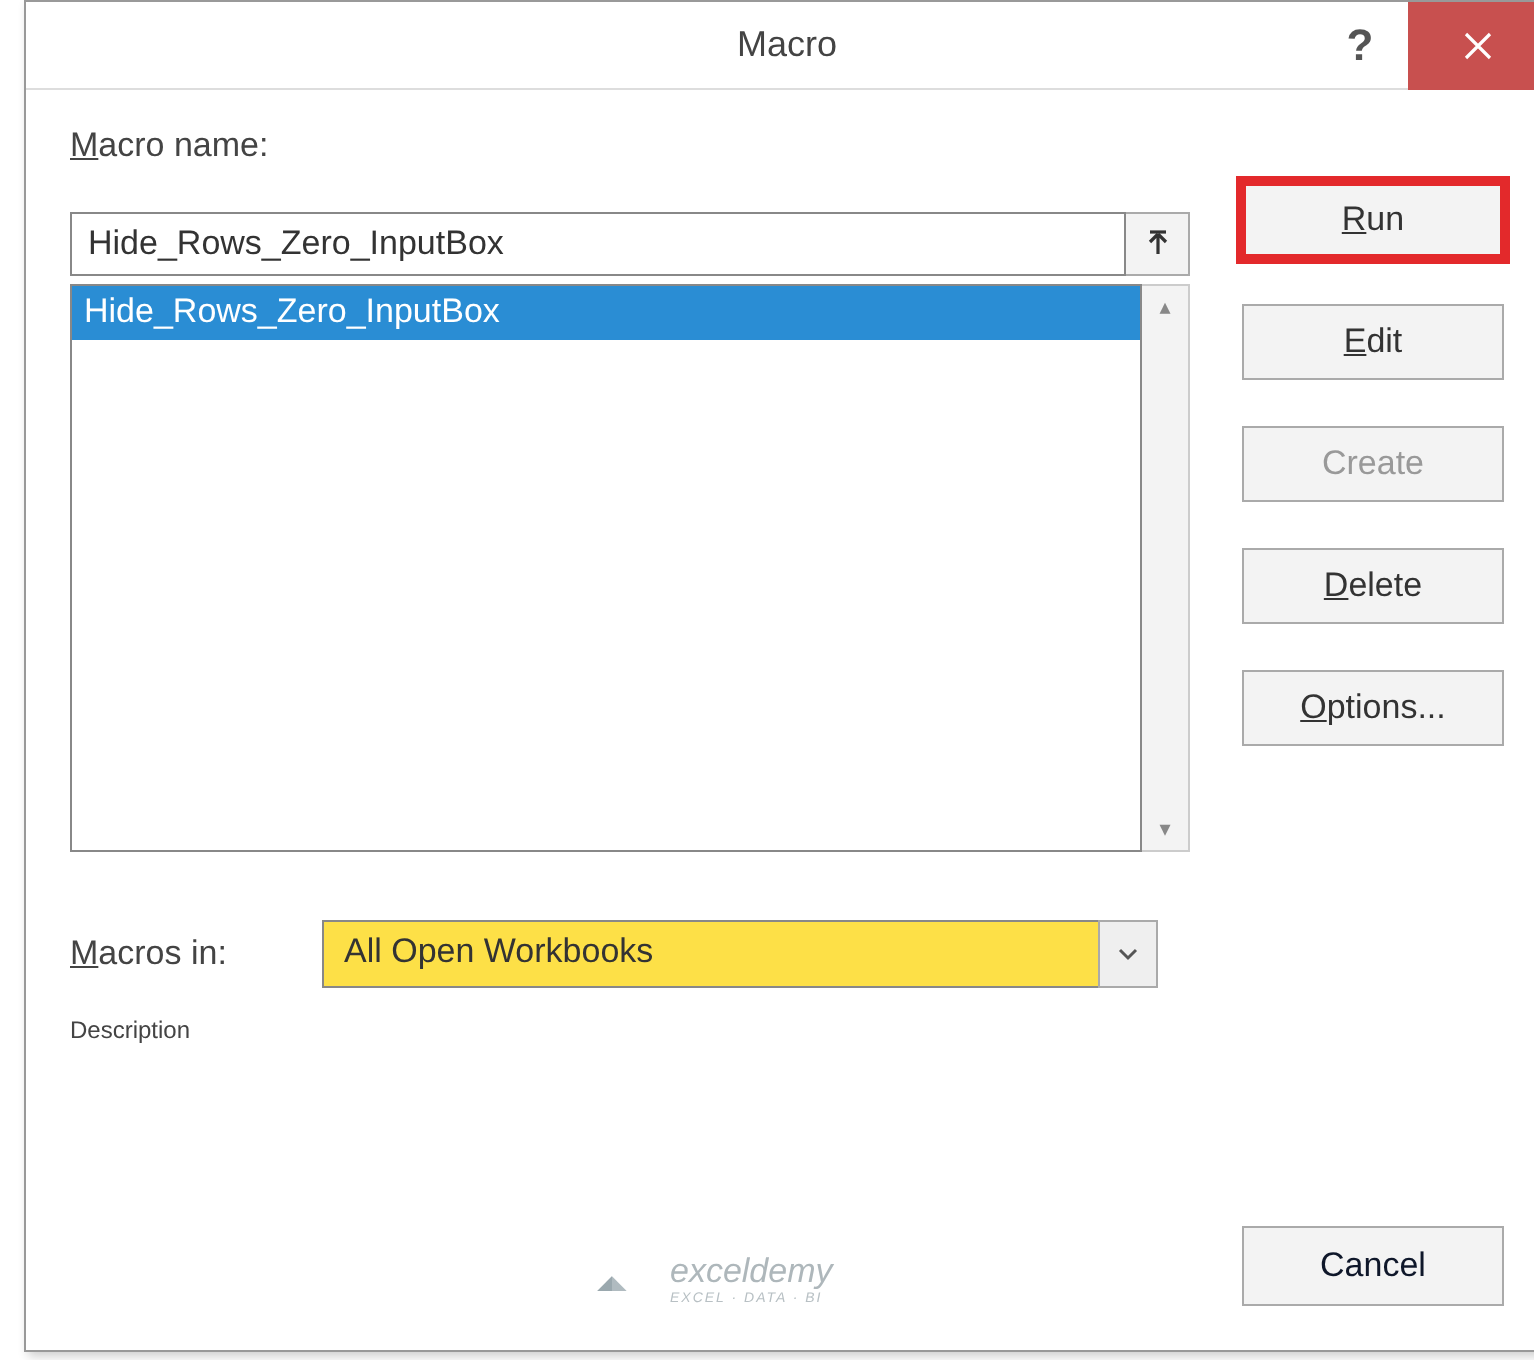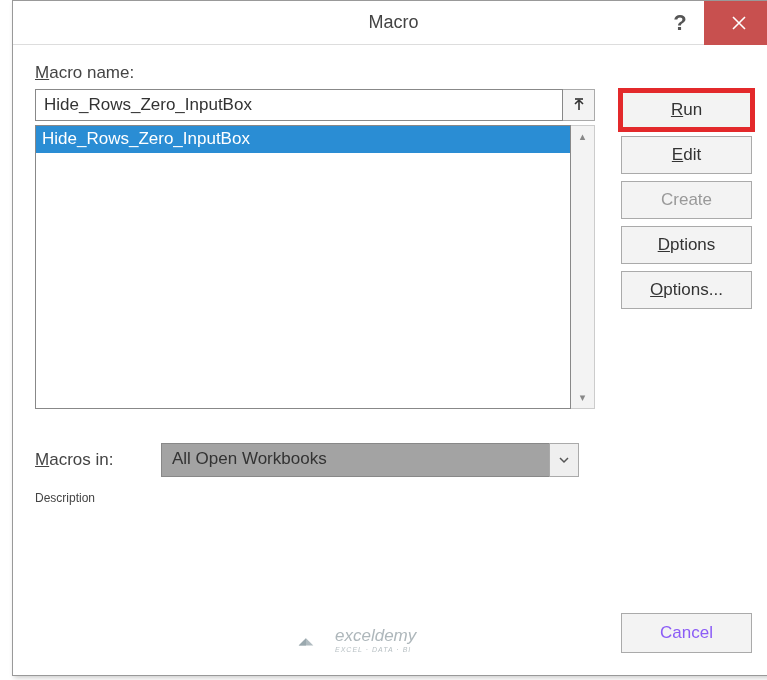--- a/index.html
+++ b/index.html
@@ -48,22 +48,22 @@
     }
     .close-btn svg { width: 16px; height: 16px; }
     .content {
       padding: 18px 22px 22px 22px;
       display: flex;
       flex-direction: column;
       height: calc(100% - 44px);
     }
     .top-row { display: flex; gap: 26px; }
     .left-col { flex: 1; display: flex; flex-direction: column; }
-    .right-col { width: 131px; display: flex; flex-direction: column; gap: 7px; padding-top: 28px; }
-    .field-label { font-size: 17px; color: #444; margin-bottom: 6px; }
+    .right-col { width: 131px; display: flex; flex-direction: column; gap: 23px; padding-top: 28px; }
+    .field-label { font-size: 17px; color: #444; margin-bottom: 23px; }
     .accel-underline { text-decoration: underline; }
     .name-row { display: flex; }
     .name-input {
       flex: 1;
       border: 1px solid #888;
       padding: 4px 8px;
       font-size: 17px;
       color: #333;
       height: 32px;
     }
@@ -129,21 +129,21 @@
       display: flex;
     }
     .macros-in-value {
       flex: 1;
       border: 1px solid #888;
       border-right: none;
       padding: 5px 10px;
       font-size: 17px;
       color: #333;
       height: 34px;
-      background: #a3a3a3;
+      background: #fde047;
     }
     .macros-in-drop {
       width: 30px; height: 34px;
       border: 1px solid #aaa;
       background: #efefef;
       display: flex;
       align-items: center;
       justify-content: center;
       cursor: pointer;
     }
@@ -164,21 +164,21 @@
       font-style: italic;
     }
     .watermark .sub { font-size: 7px; letter-spacing: 1px; display: block; color: #b8c0c4; }
     .watermark-logo { width: 22px; height: 22px; }
     .cancel-btn {
       width: 131px;
       height: 40px;
       border: 1px solid #aaa;
       background: #f3f3f3;
       font-size: 17px;
-      color: #8b5cf6;
+      color: #0f172a;
       cursor: pointer;
     }
   </style>
 </head>
 <body>
 
 <div class="dialog">
 
   <div class="titlebar">
     <span class="titlebar-title">Macro</span>
@@ -223,21 +223,21 @@
 
       <div class="right-col">
         <button class="action-btn highlight">
           <span class="accel-underline">R</span><span>un</span>
         </button>
         <button class="action-btn">
           <span class="accel-underline">E</span><span>dit</span>
         </button>
         <button class="action-btn" disabled="">Create</button>
         <button class="action-btn">
-          <span class="accel-underline">D</span><span>ptions</span>
+          <span class="accel-underline">D</span><span>elete</span>
         </button>
         <button class="action-btn">
           <span class="accel-underline">O</span><span>ptions...</span>
         </button>
       </div>
     </div>
 
     <div class="macros-in-row">
       <div class="macros-in-label">
         <span class="accel-underline">M</span><span>acros in:</span>

